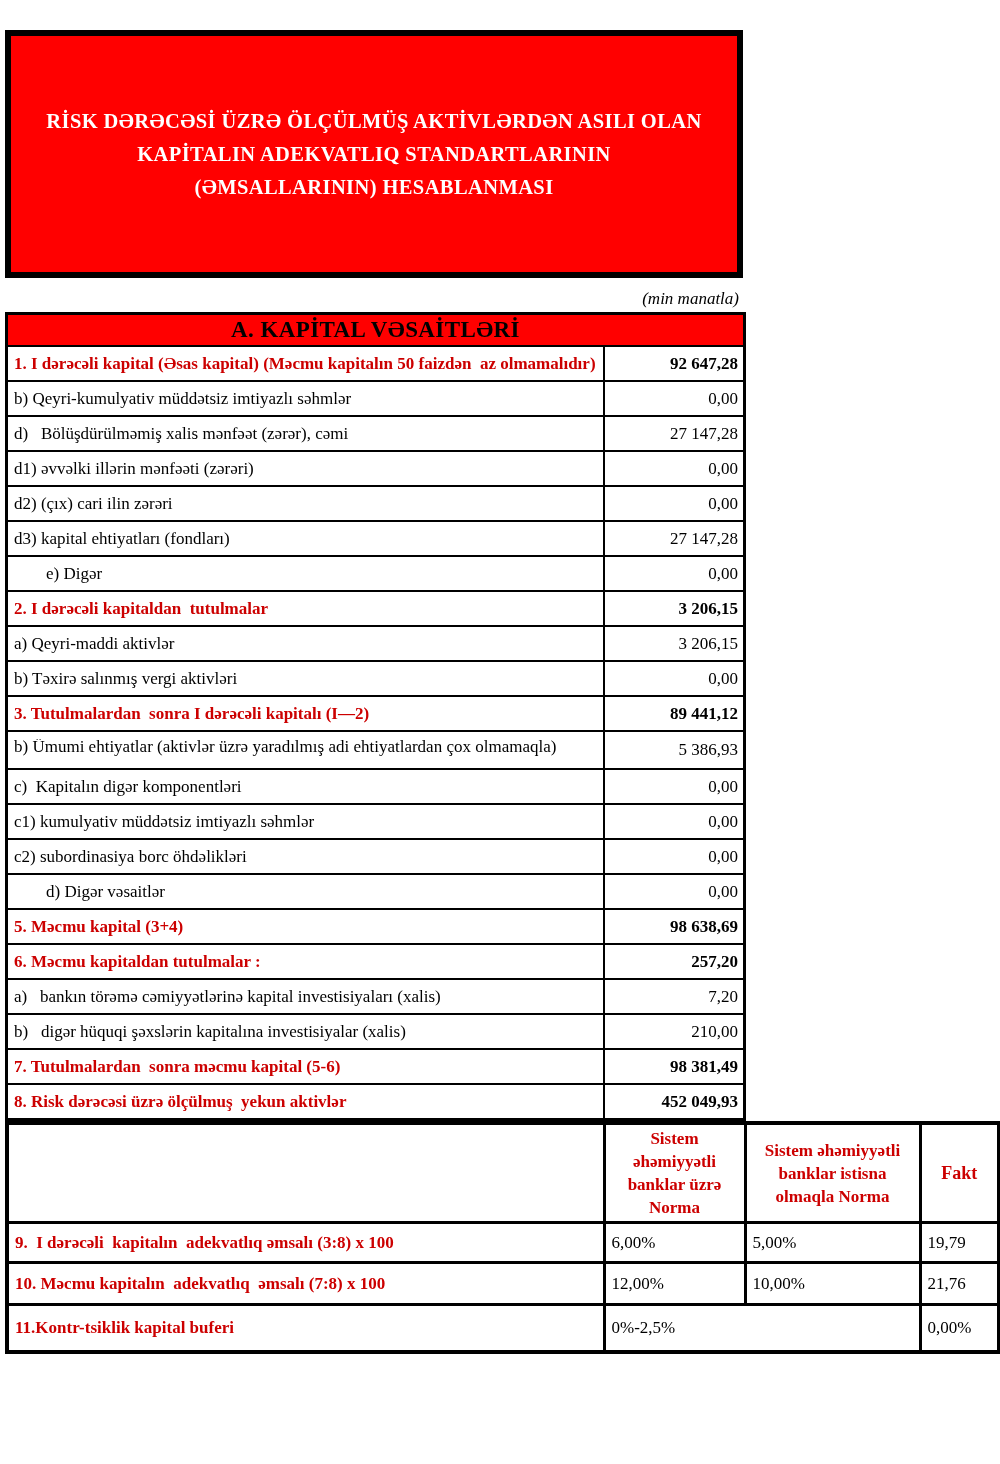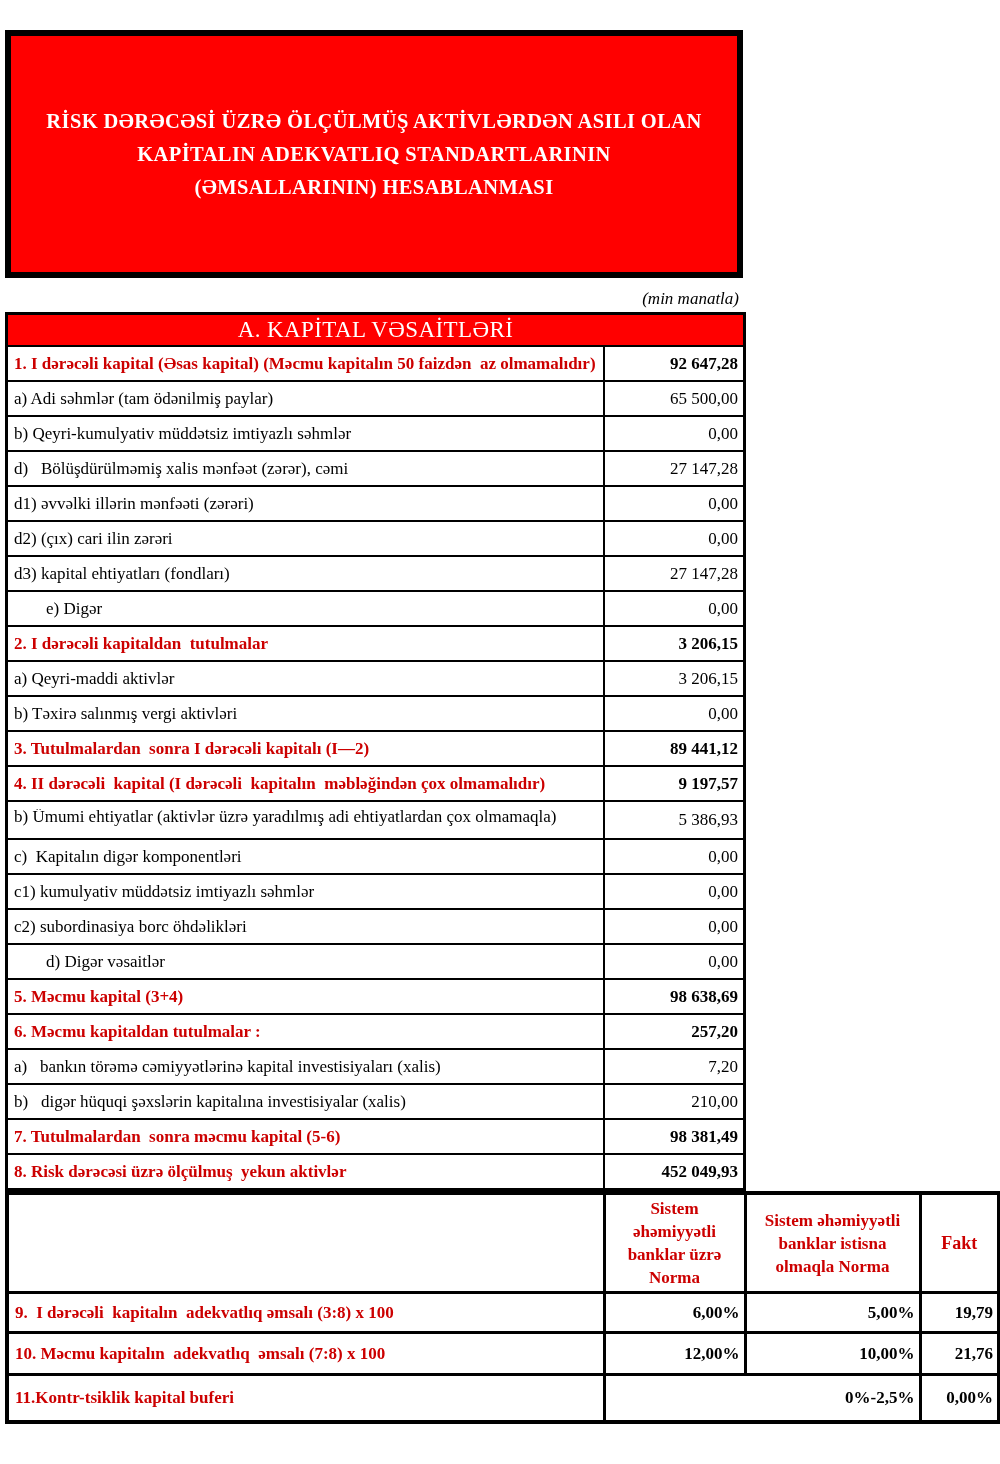--- a/index.html
+++ b/index.html
@@ -26,21 +26,21 @@
   }
   
   table{border-collapse:collapse;table-layout:fixed;}
   .cap-table{margin-left:5px;width:738px;border:3px solid #000;}
   .cap-table td{
     border:2px solid #000;font-size:17px;color:#000;
     padding:2px 4px 2px 6px;vertical-align:middle;height:29px;
     line-height:22px;white-space:pre-wrap;overflow:hidden;
   }
   .cap-table td.hdr{
-    color:#ffffff;font-weight:normal;font-size:23px;text-align:center;
+    color:#000000;font-weight:bold;font-size:23px;text-align:center;
     height:28px;padding:1px;letter-spacing:.4px;white-space:nowrap;
   }
   .cap-table td.val{text-align:right;padding-right:5px;white-space:nowrap;}
   tr.section td.lbl{color:#cc0000;font-weight:bold;}
   tr.section td.val{font-weight:bold;}
   tr.indent td.lbl{padding-left:38px;}
   tr.clip td{height:36px;padding-top:0;padding-bottom:0;}
   tr.clip td.lbl .clip-box{height:22px;overflow:hidden;}
   tr.clip td.lbl .clip-box > div{position:relative;top:-3px;line-height:21px;}
   
@@ -49,21 +49,21 @@
     border:3px solid #000;font-size:17px;color:#000;
     vertical-align:middle;padding:2px 4px 2px 6px;white-space:pre-wrap;
     overflow:hidden;
   }
   .ratio-table td.colhdr{
     color:#cc0000;font-weight:bold;text-align:center;line-height:23px;
     height:90px;padding:2px 8px;
   }
   .ratio-table td.colhdr.fakt{font-size:18px;}
   .ratio-table td.rlbl{color:#cc0000;font-weight:bold;}
-  .ratio-table td.rval{font-weight:bold;text-align:right;white-space:nowrap;}
+  .ratio-table td.rval{font-weight:normal;text-align:left;white-space:nowrap;}
   .ratio-table tr.r9 td{height:33px;margin-top:44px;}
   .ratio-table tr.r10 td{height:35px;}
   .ratio-table tr.r11 td{height:40px;}
 </style>
 </head>
 <body>
 
 <div class="banner" style="background: rgb(255, 0, 0);">
   <div class="t-line">RİSK DƏRƏCƏSİ ÜZRƏ ÖLÇÜLMÜŞ AKTİVLƏRDƏN ASILI OLAN</div>
   <div class="t-line">KAPİTALIN ADEKVATLIQ STANDARTLARININ</div>
@@ -79,24 +79,20 @@
     </colgroup>
   <tbody>
     <tr>
       <td class="hdr" colspan="2" style="background: rgb(255, 0, 0);">A. KAPİTAL VƏSAİTLƏRİ</td>
     </tr>
   <tr class="section">
         <td class="lbl">1. I dərəcəli kapital (Əsas kapital) (Məcmu kapitalın 50 faizdən  az olmamalıdır)</td>
         <td class="val">92 647,28</td>
       </tr>
       <tr class="normal">
-        <td class="lbl">a) Adi səhmlər (tam ödənilmiş paylar)</td>
-        <td class="val">65 500,00</td>
-      </tr>
-      <tr class="normal">
         <td class="lbl">b) Qeyri-kumulyativ müddətsiz imtiyazlı səhmlər</td>
         <td class="val">0,00</td>
       </tr>
       <tr class="normal">
         <td class="lbl">d)   Bölüşdürülməmiş xalis mənfəət (zərər), cəmi</td>
         <td class="val">27 147,28</td>
       </tr>
       <tr class="normal">
         <td class="lbl">d1) əvvəlki illərin mənfəəti (zərəri)</td>
         <td class="val">0,00</td>
@@ -121,24 +117,20 @@
         <td class="lbl">a) Qeyri-maddi aktivlər</td>
         <td class="val">3 206,15</td>
       </tr>
       <tr class="normal">
         <td class="lbl">b) Təxirə salınmış vergi aktivləri</td>
         <td class="val">0,00</td>
       </tr>
       <tr class="section">
         <td class="lbl">3. Tutulmalardan  sonra I dərəcəli kapitalı (I—2)</td>
         <td class="val">89 441,12</td>
-      </tr>
-      <tr class="section">
-        <td class="lbl">4. II dərəcəli  kapital (I dərəcəli  kapitalın  məbləğindən çox olmamalıdır)</td>
-        <td class="val">9 197,57</td>
       </tr>
       <tr class="clip">
         <td class="lbl"><div class="clip-box"><div>b) Ümumi ehtiyatlar (aktivlər üzrə yaradılmış adi ehtiyatlardan çox olmamaqla)</div></div></td>
         <td class="val">5 386,93</td>
       </tr>
       <tr class="normal">
         <td class="lbl">c)  Kapitalın digər komponentləri</td>
         <td class="val">0,00</td>
       </tr>
       <tr class="normal">

